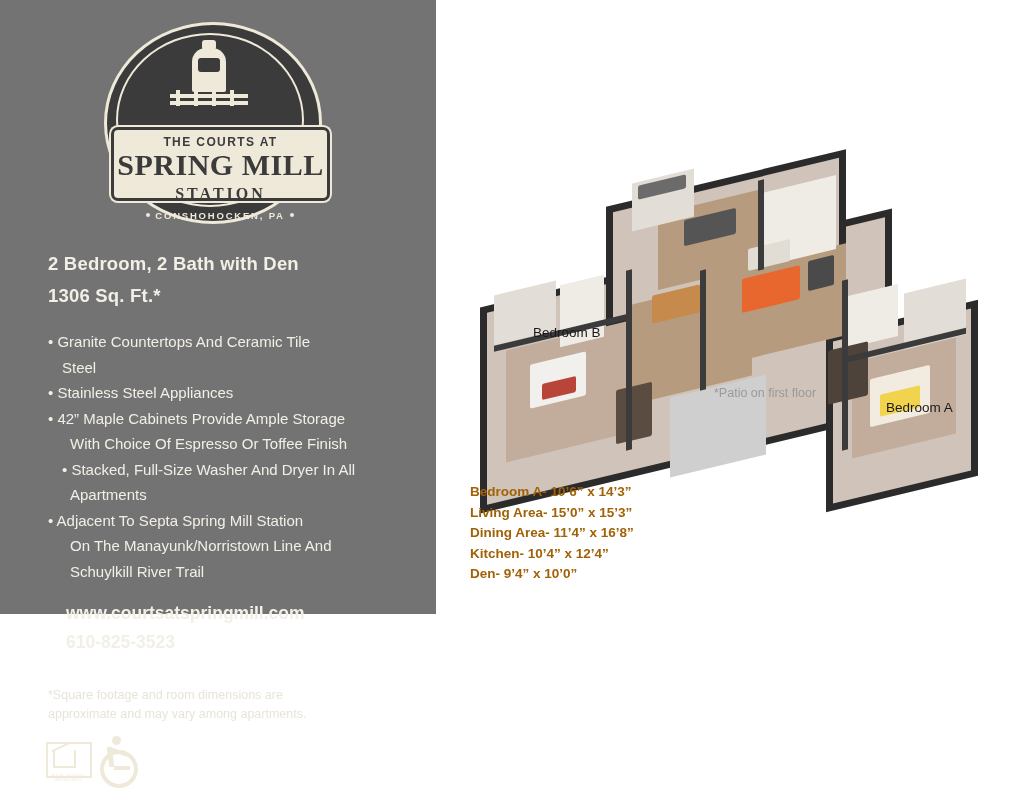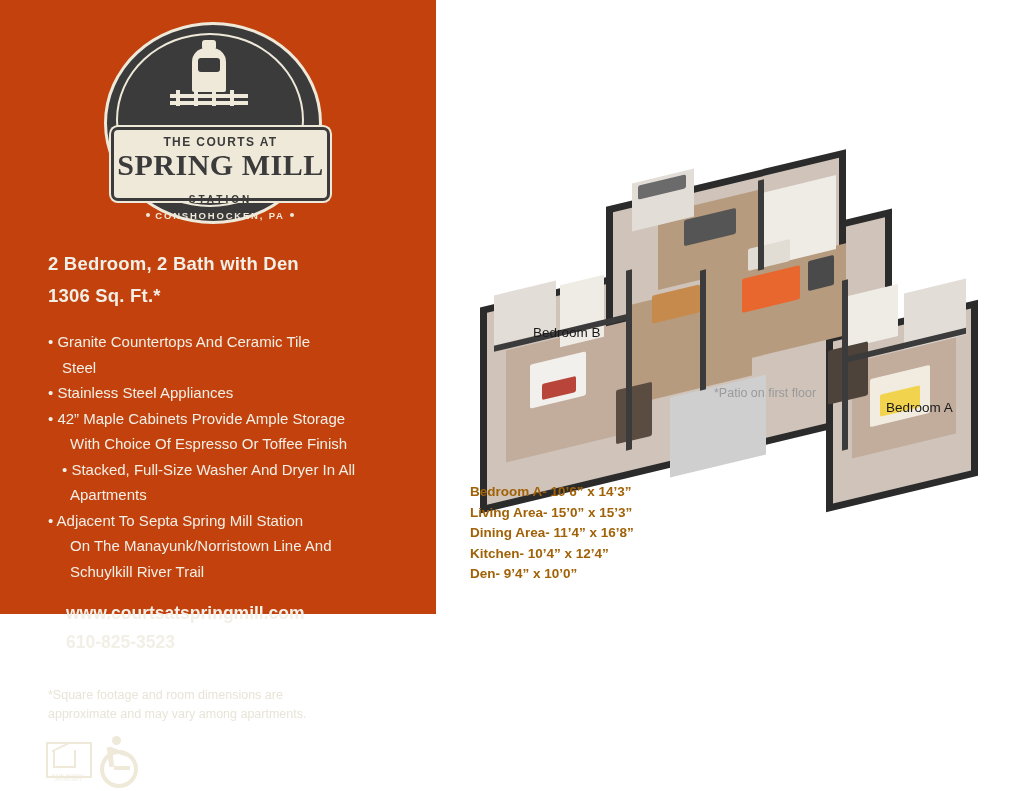--- a/index.html
+++ b/index.html
@@ -6,21 +6,21 @@
   body{
     width:1024px;height:791px;
     background:#ffffff;
     font-family:"Liberation Sans", sans-serif;
     overflow:hidden;
     position:relative;
   }
   
   .left-panel{
     position:absolute;left:0;top:0;width:436px;height:614px;
-    background:#c2410c;
+    background:#737373;
     color:#f2efe6;
   }
   
   .logo-wrap{
     position:absolute;left:104px;top:22px;width:225px;height:200px;
   }
   .logo-circle{
     position:absolute;left:0;top:0;width:212px;height:196px;
     border-radius:50%;
     border:3px solid #efe9da;
@@ -58,21 +58,21 @@
     text-align:center;color:#3b3b3b;
   }
   .banner-top{
     font-size:12px;letter-spacing:1.4px;font-weight:bold;margin-top:5px;
   }
   .banner-main{
     font-size:30px;font-weight:bold;letter-spacing:0.5px;line-height:30px;margin-top:1px;
     font-family:"Liberation Serif", serif;
   }
   .banner-sub{
-    font-size:10px;letter-spacing:3px;font-weight:bold;margin-top:14px;
+    font-size:16px;letter-spacing:3px;font-weight:bold;margin-top:5px;font-family:Liberation Serif, serif;
   }
   .logo-bottom{
     position:absolute;left:36px;top:188px;width:160px;text-align:center;
     font-size:9.5px;letter-spacing:1.8px;color:#efe9da;font-weight:bold;
   }
   .logo-dot{
     display:inline-block;width:4px;height:4px;border-radius:50%;background:#efe9da;
     vertical-align:middle;margin:0 5px 2px 5px;
   }
 

